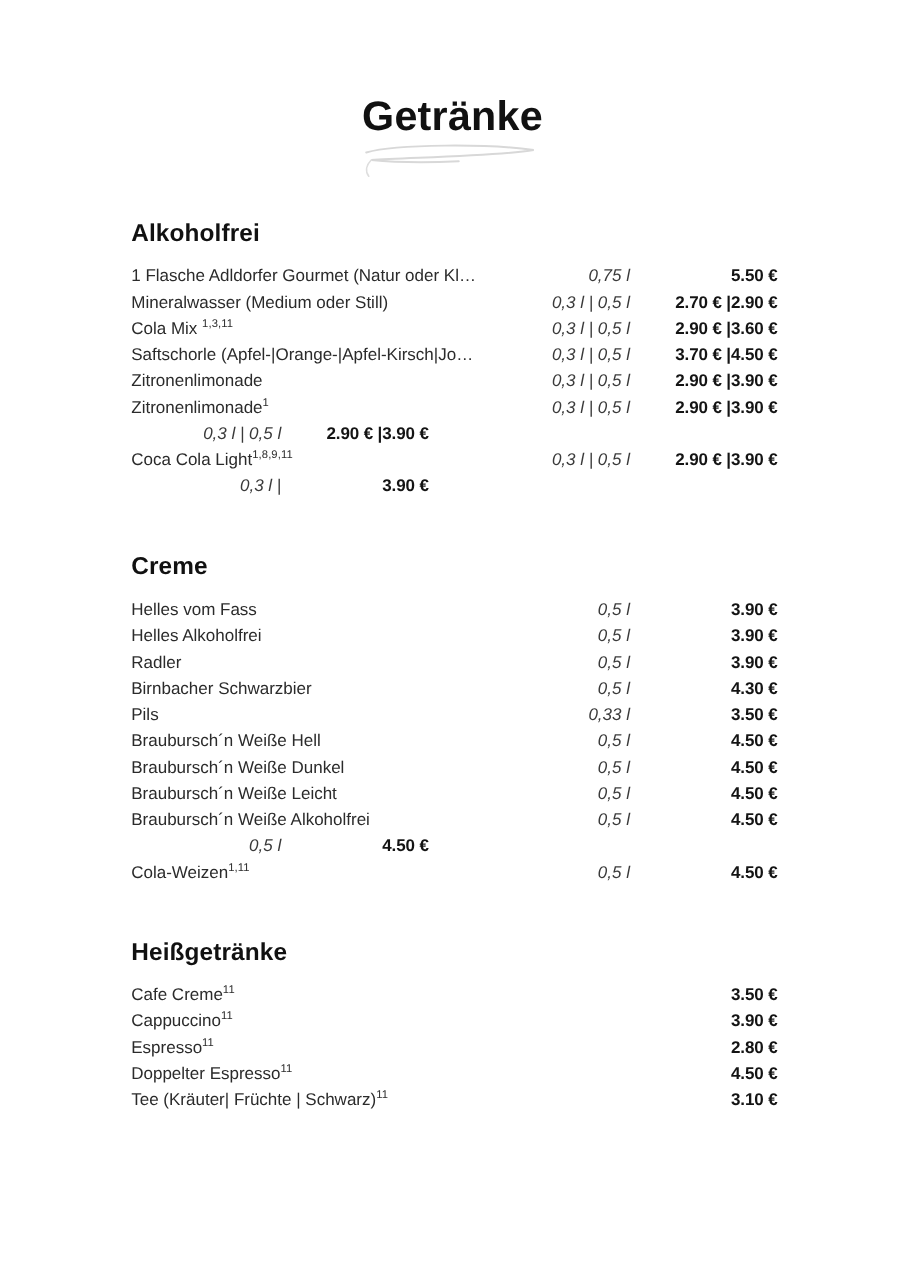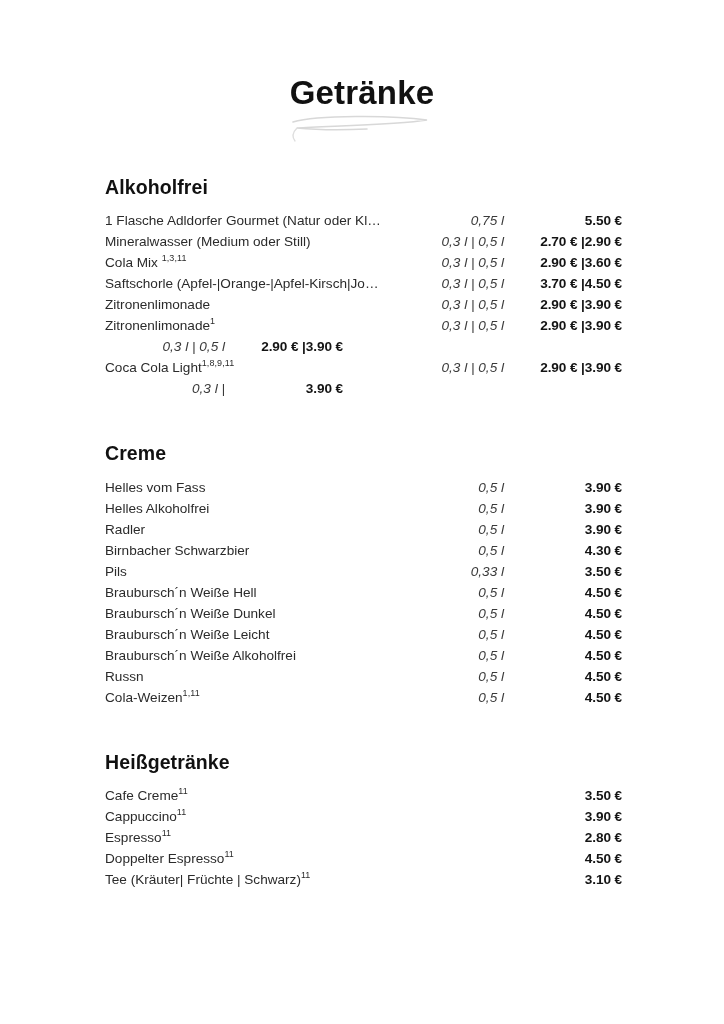--- a/index.html
+++ b/index.html
@@ -224,21 +224,20 @@
             <div class="item-name"><span>Braubursch´n Weiße Leicht</span></div>
             <div class="item-size">0,5 l</div>
             <div class="item-price">4.50 €</div>
           </div>
           <div class="item-row">
             <div class="item-name"><span>Braubursch´n Weiße Alkoholfrei</span></div>
             <div class="item-size">0,5 l</div>
             <div class="item-price">4.50 €</div>
           </div>
           <div class="item-row">
-            <div class="item-name"><span>Russn</span></div>
             <div class="item-size">0,5 l</div>
             <div class="item-price">4.50 €</div>
           </div>
           <div class="item-row">
             <div class="item-name"><span>Cola-Weizen</span><sup>1,11</sup></div>
             <div class="item-size">0,5 l</div>
             <div class="item-price">4.50 €</div>
           </div>
         </div>
       </div>

